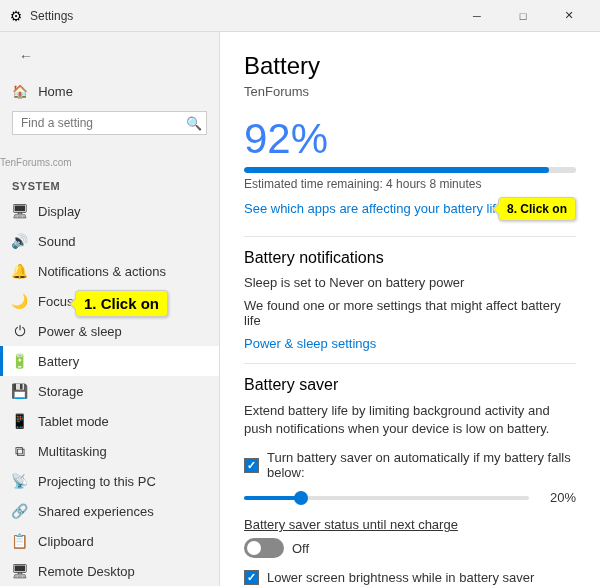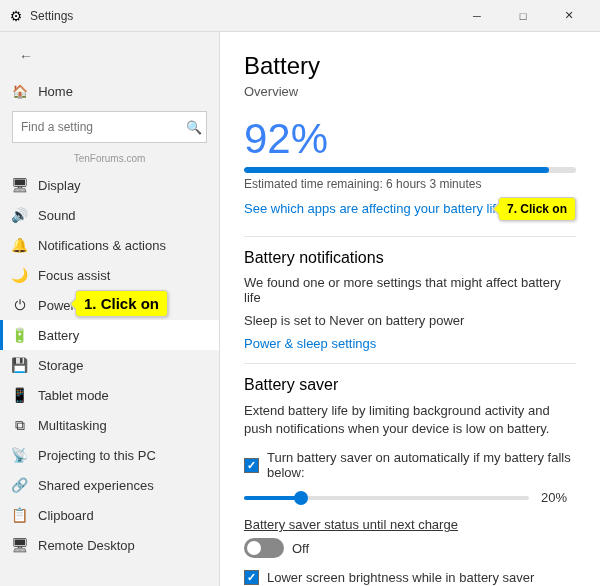--- a/index.html
+++ b/index.html
@@ -94,44 +94,45 @@
       cursor: pointer;
       color: #333;
     }
 
     .search-box {
       margin: 4px 12px 8px 12px;
       position: relative;
     }
     .search-box input {
       width: 100%;
-      height: 32px;
+      height: 24px;
       border: 1px solid #ccc;
       background: white;
       padding: 0 28px 0 8px;
       font-size: 12px;
       outline: none;
     }
     .search-icon-btn {
       position: absolute;
       right: 4px;
       top: 50%;
       transform: translateY(-50%);
       background: none;
       border: none;
       cursor: pointer;
       color: #555;
       font-size: 13px;
     }
 
     .watermark {
-      text-align: center;
+      text-align: left;
       font-size: 10px;
       color: #999;
       padding: 2px 0 6px 0;
+      margin-top: 12px;
     }
 
     .section-header {
       font-size: 11px;
       font-weight: 600;
       color: #555;
       padding: 6px 12px 4px 12px;
       text-transform: uppercase;
       letter-spacing: 0.5px;
     }
@@ -373,21 +374,21 @@
       background: #0078d7;
       border-radius: 50%;
       top: 50%;
       transform: translateY(-50%);
       cursor: pointer;
     }
     .slider-value {
       font-size: 13px;
       color: #333;
       min-width: 35px;
-      text-align: left;
+      text-align: right;
     }
 
     .toggle-row {
       display: flex;
       align-items: center;
       gap: 8px;
       margin-bottom: 12px;
     }
     .toggle {
       width: 40px;
@@ -444,20 +445,21 @@
       <span>Home</span>
     </div>
 
     <div class="search-box">
       <input type="text" placeholder="Find a setting" style="">
       <button class="search-icon-btn">🔍</button>
     </div>
 
     <div class="watermark">TenForums.com</div>
 
+    <div class="section-header">System</div>
 
     <div class="sidebar-item">
       <span class="item-icon">🖥</span>
       <span>Display</span>
     </div>
     <div class="sidebar-item">
       <span class="item-icon">🔊</span>
       <span>Sound</span>
     </div>
     <div class="sidebar-item">
@@ -501,42 +503,42 @@
       <span>Clipboard</span>
     </div>
     <div class="sidebar-item">
       <span class="item-icon">🖥</span>
       <span>Remote Desktop</span>
     </div>
   </div>
 
   <div class="content">
     <div class="page-title">Battery</div>
-    <div class="section-title">Overview</div>
+    <div class="section-title">TenForums</div>
 
     <div class="battery-percent">92%</div>
 
     <div class="progress-bar-container">
       <div class="progress-bar-fill" id="progress-fill" style="width: 92%;"></div>
     </div>
 
-    <div class="estimated-time">Estimated time remaining: 6 hours 3 minutes</div>
+    <div class="estimated-time">Estimated time remaining: 4 hours 8 minutes</div>
 
     <div class="link-row">
       <a class="link-text">See which apps are affecting your battery life</a>
       <div class="callout-2">
-        <span>7. Click on</span>
+        <span>8. Click on</span>
       </div>
     </div>
 
     <hr class="divider">
 
     <div class="content-section-title">Battery notifications</div>
+    <div class="body-text">Sleep is set to Never on battery power</div>
     <div class="body-text">We found one or more settings that might affect battery life</div>
-    <div class="body-text">Sleep is set to Never on battery power</div>
     <a class="link-blue">Power &amp; sleep settings</a>
 
     <hr class="divider">
 
     <div class="content-section-title">Battery saver</div>
     <div class="battery-saver-desc">Extend battery life by limiting background activity and push notifications when your device is low on battery.</div>
 
     <div class="checkbox-row">
       <div class="checkbox">
         <span class="checkbox-check">✓</span>

